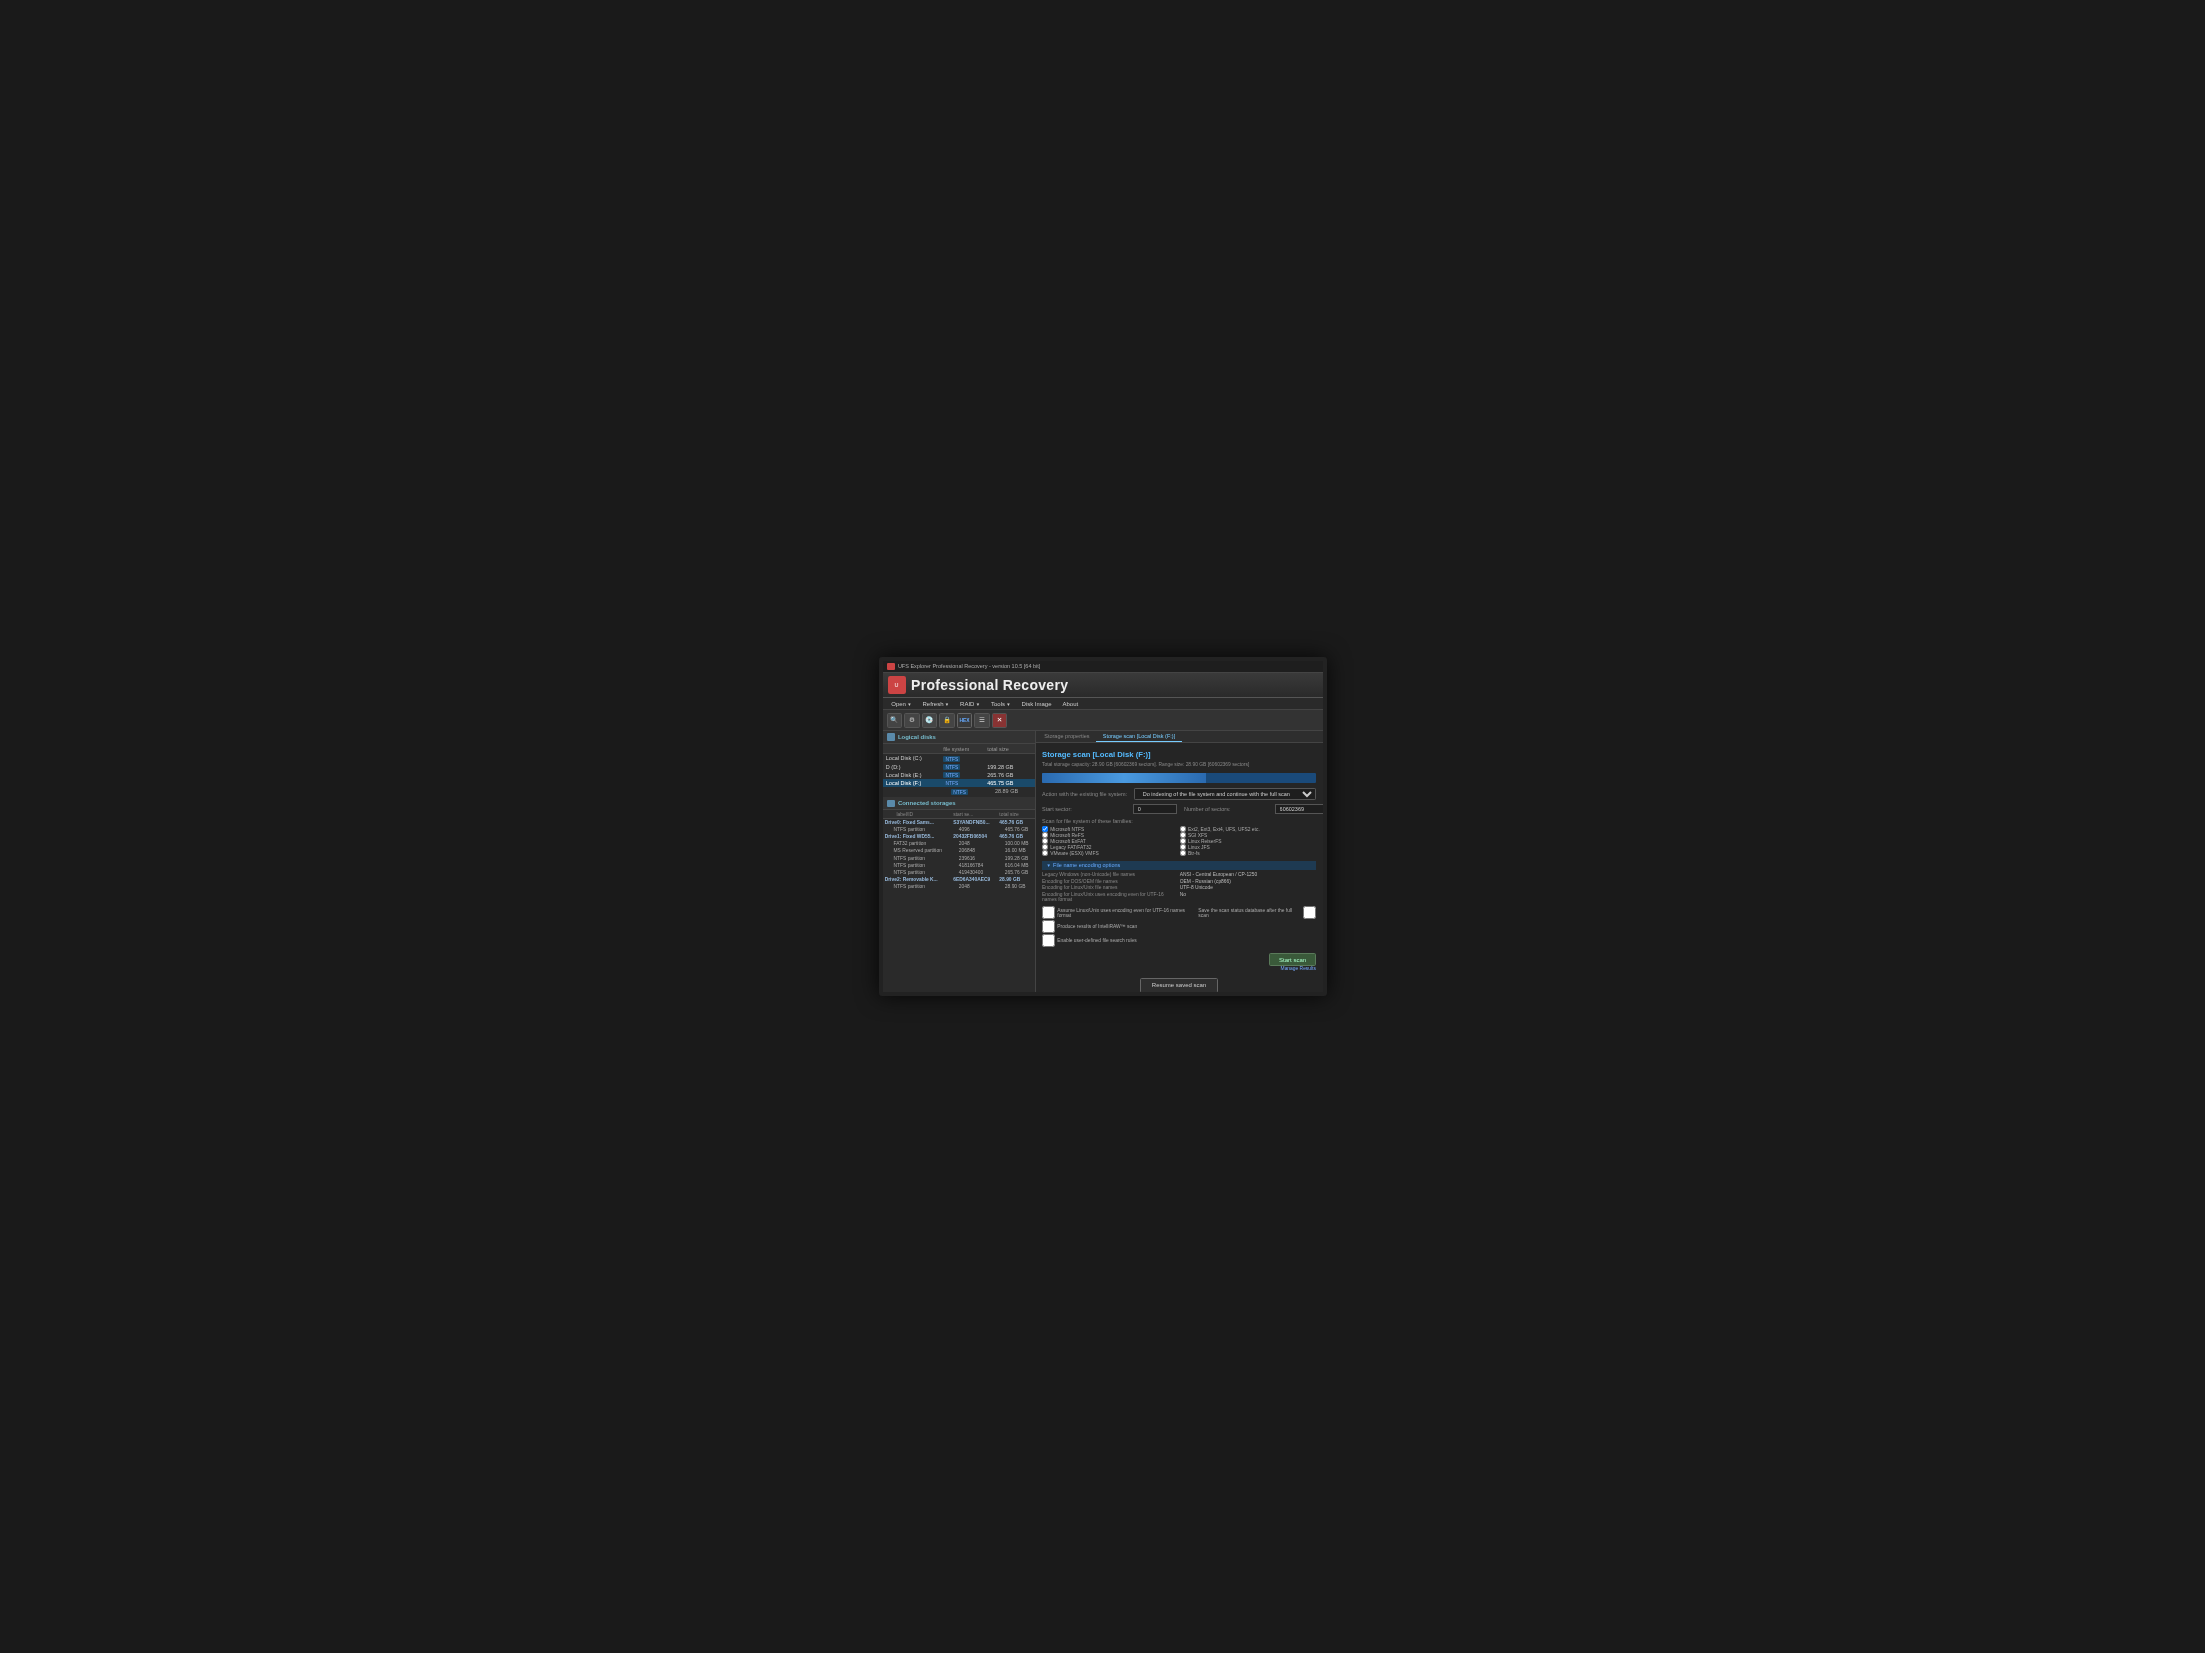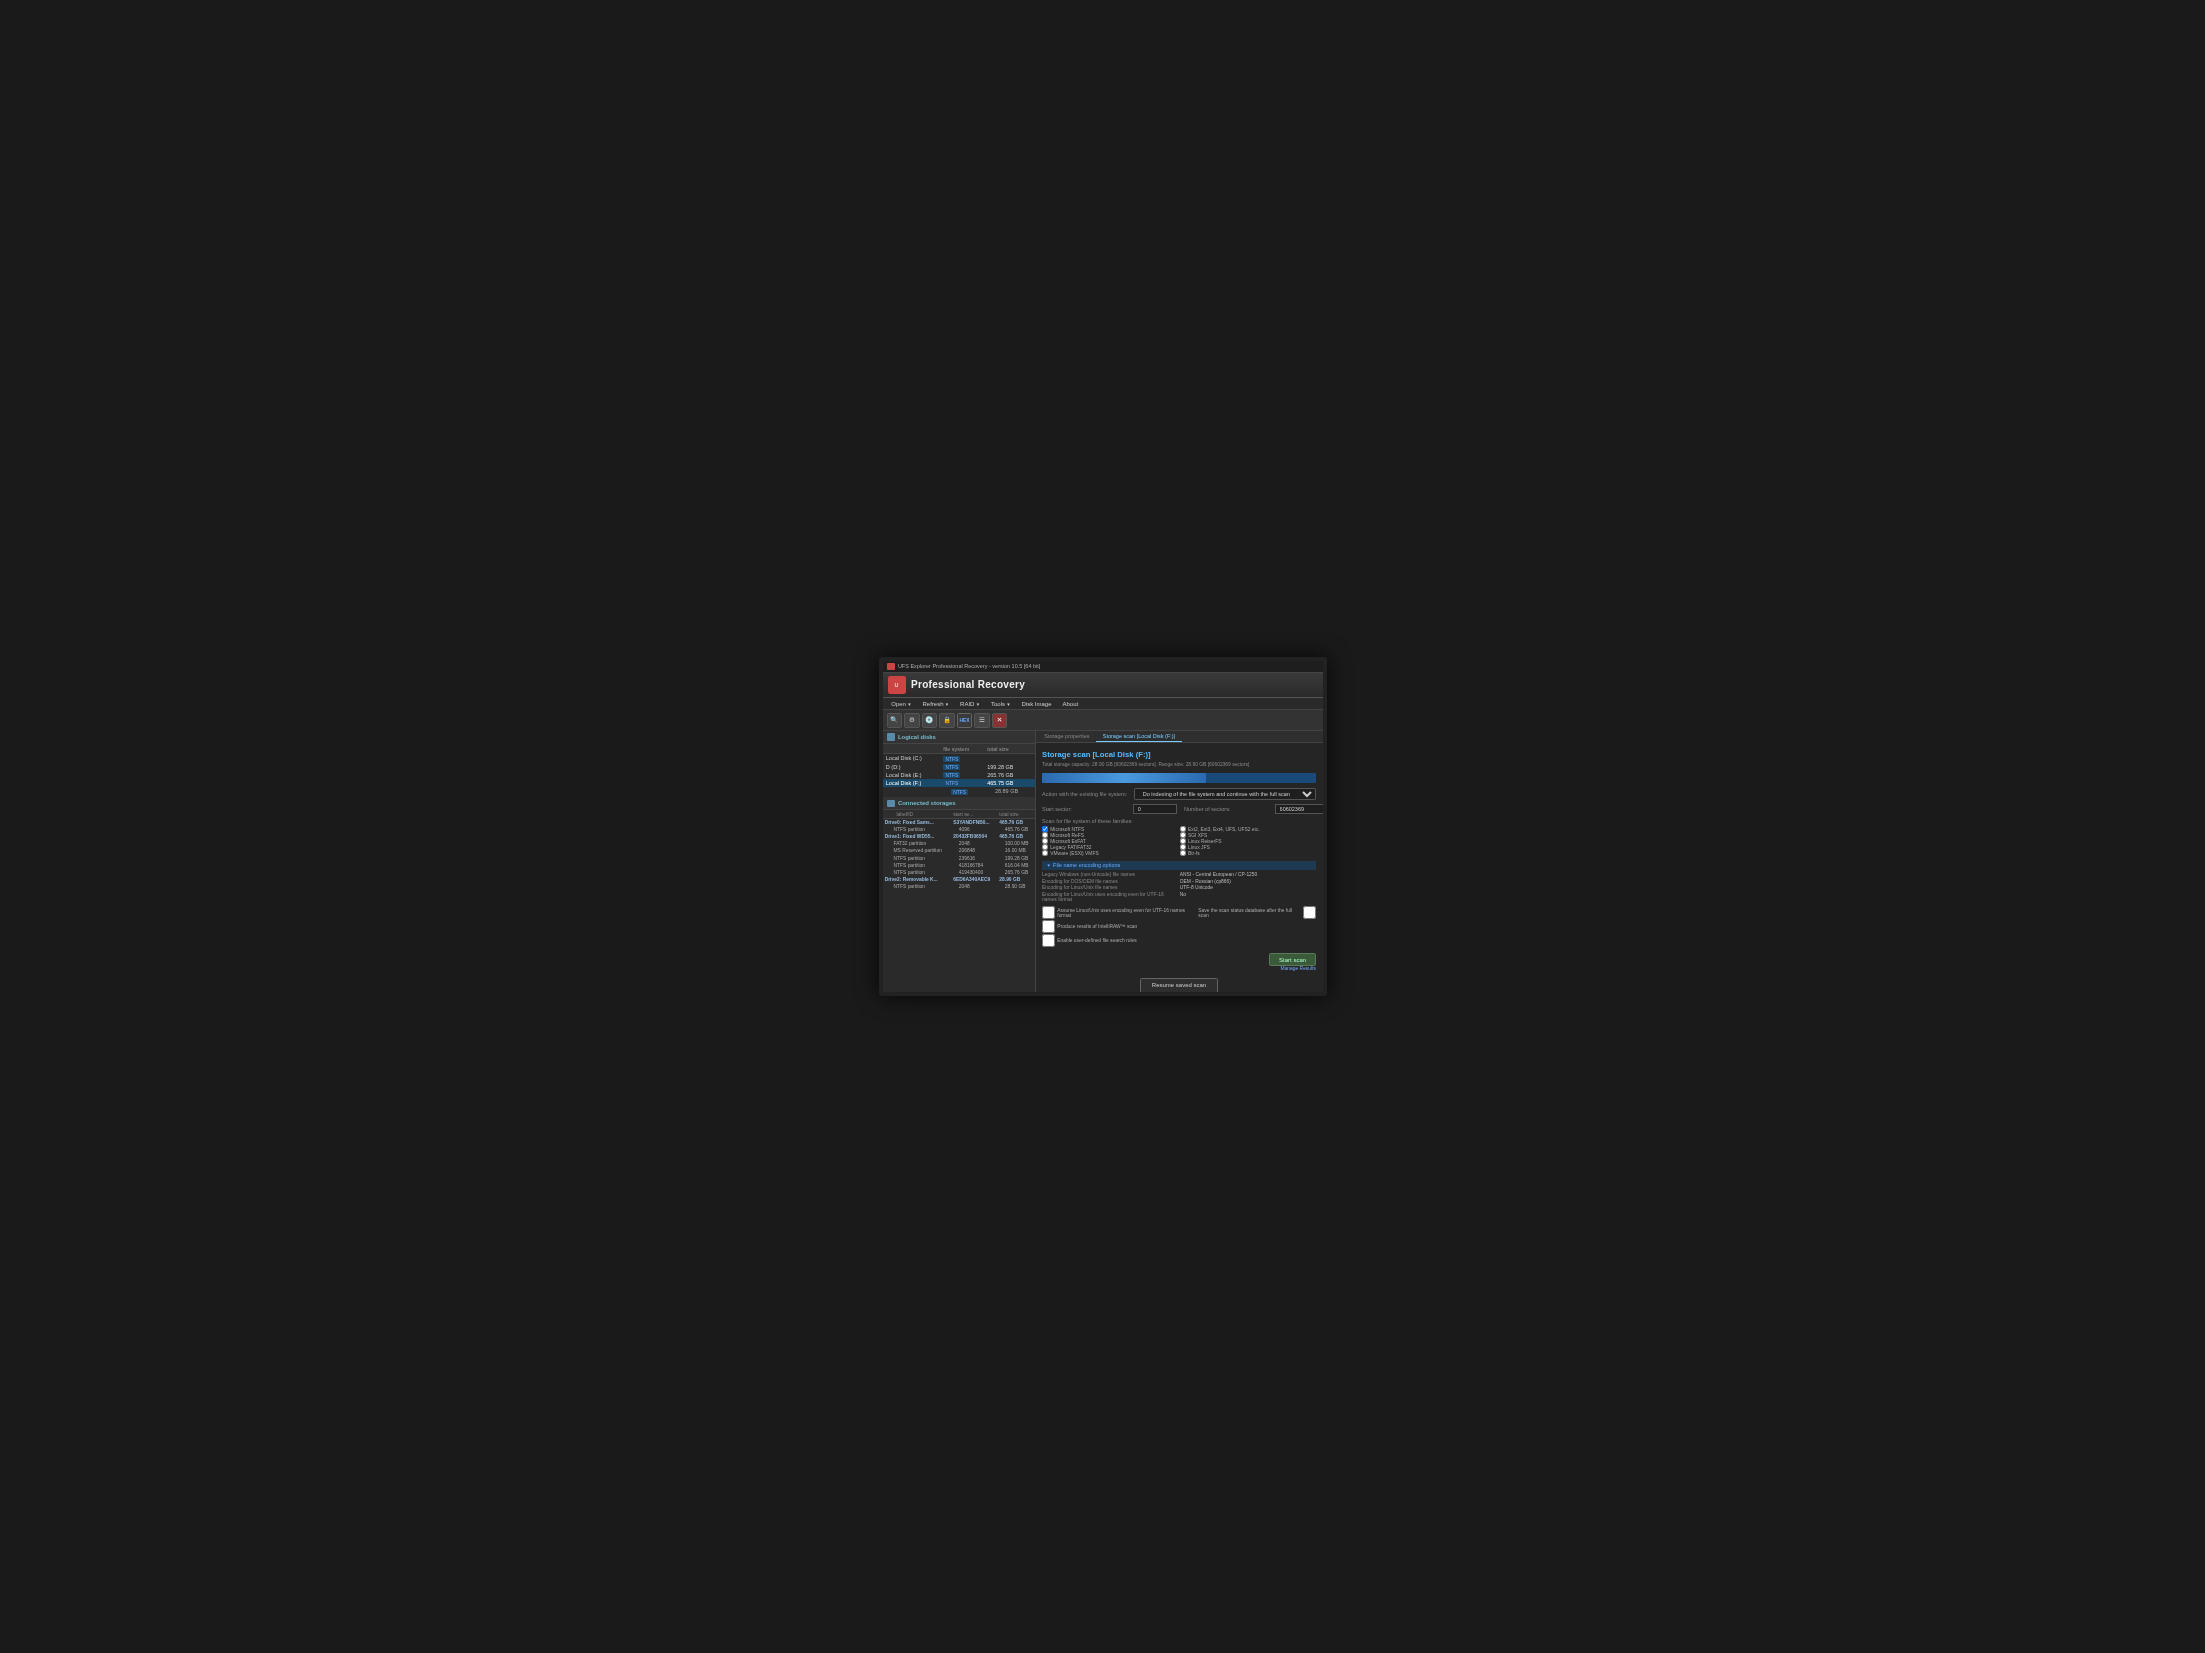--- a/index.html
+++ b/index.html
@@ -64,21 +64,21 @@
       height: 17.5px;
       background: #c44;
       border-radius: 2.2px;
       display: flex;
       align-items: center;
       justify-content: center;
       font-size: 8.8px;
     }
     .app-title {
       color: #eee;
-      font-size: 10px;
+      font-size: 14px;
       font-weight: bold;
       letter-spacing: 0.3px;
     }
     
     .menu-bar {
       background: #2a2a2a;
       display: flex;
       align-items: center;
       padding: 1.1px 4.4px;
       gap: 2.2px;

